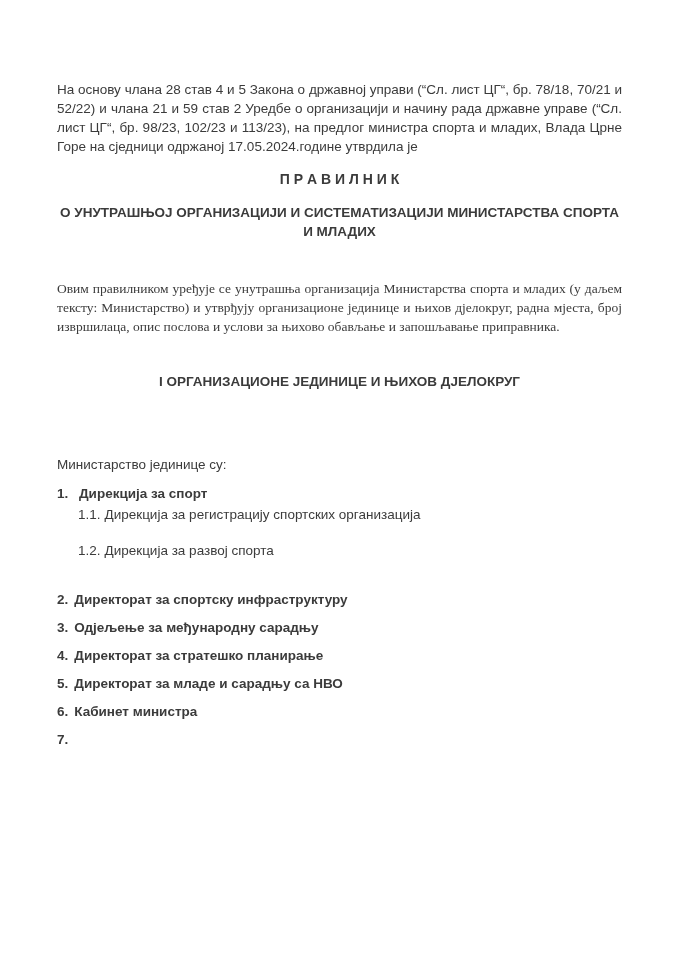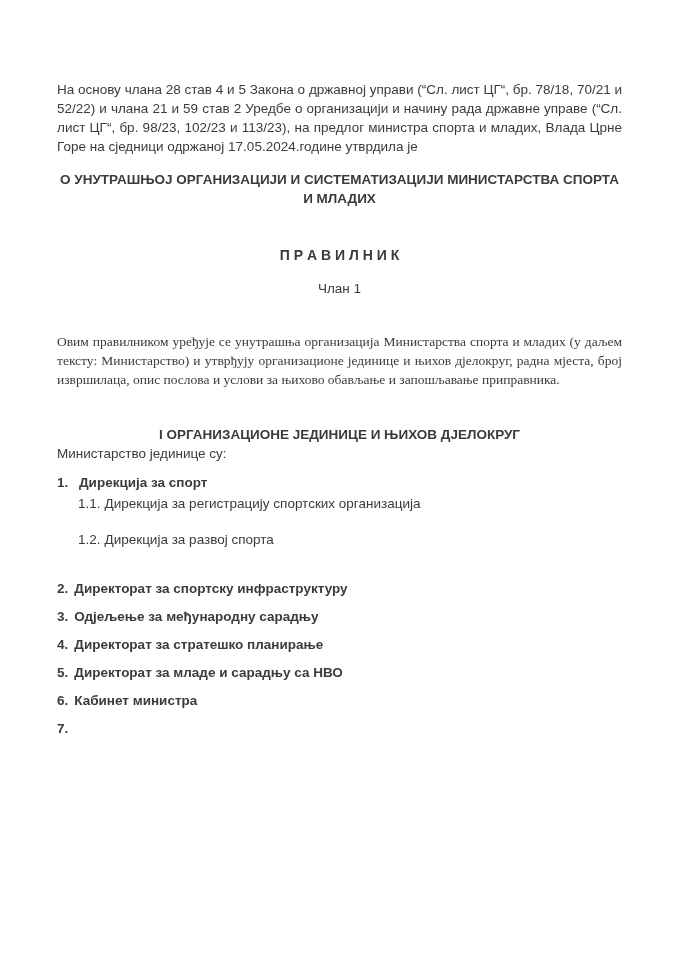--- a/index.html
+++ b/index.html
@@ -26,21 +26,21 @@
   p { margin: 0; }
   .justify { text-align: justify; text-justify: inter-word; }
   .center  { text-align: center; }
   .bold    { font-weight: bold; }
 
   .intro        { margin-bottom: 14px; }
   .doc-title    { margin-bottom: 14px; font-size: 14px; }
   .doc-subtitle { margin-bottom: 38px; }
   .article-head { margin-bottom: 34px; }
   .article-body { margin-bottom: 36px; font-family: Liberation Serif, serif; }
-  .section-head { }
+  .section-head { margin-bottom: 64px; }
   .list-intro   { margin-bottom: 10px; }
 
   .unit {
     display: flex;
     font-weight: bold;
     margin-bottom: 9px;
   }
   .unit .num { flex: 0 0 auto; margin-right: 6px; }
   .unit.first { margin-bottom: 2px; }
   .unit.first .num { min-width: 15px; margin-right: 7px; }
@@ -54,25 +54,24 @@
   .subunit .num { flex: 0 0 auto; margin-right: 4px; }
   .subunit.last { margin-bottom: 30px; }
 </style>
 </head>
 <body>
 
 <div class="page">
 
   <p class="justify intro">На основу члана 28 став 4 и 5 Закона о државној управи (“Сл. лист ЦГ“, бр. 78/18, 70/21 и 52/22) и члана 21 и 59 став 2 Уредбе о организацији и начину рада државне управе (“Сл. лист ЦГ“, бр. 98/23, 102/23 и 113/23), на предлог министра спорта и младих, Влада Црне Горе на сједници одржаној 17.05.2024.године утврдила је</p>
 
+  <p class="center bold doc-title">П Р А В И Л Н И К</p>
+
   <p class="center bold doc-subtitle">О УНУТРАШЊОЈ ОРГАНИЗАЦИЈИ И СИСТЕМАТИЗАЦИЈИ МИНИСТАРСТВА СПОРТА И МЛАДИХ</p>
 
-  <p class="center bold doc-title">П Р А В И Л Н И К</p>
-
-  <p class="center article-head">Члан 1</p>
 
   <p class="justify article-body">Овим правилником уређује се унутрашња организација Министарства спорта и младих (у даљем тексту: Министарство) и утврђују организационе јединице и њихов дјелокруг, радна мјеста, број извршилаца, опис послова и услови за њихово обављање и запошљавање приправника.</p>
 
   <p class="center bold section-head">I ОРГАНИЗАЦИОНЕ ЈЕДИНИЦЕ И ЊИХОВ ДЈЕЛОКРУГ</p>
 
   <p class="list-intro">Министарство јединице су:</p>
 
   <div class="units">
 
     <div class="unit first">

